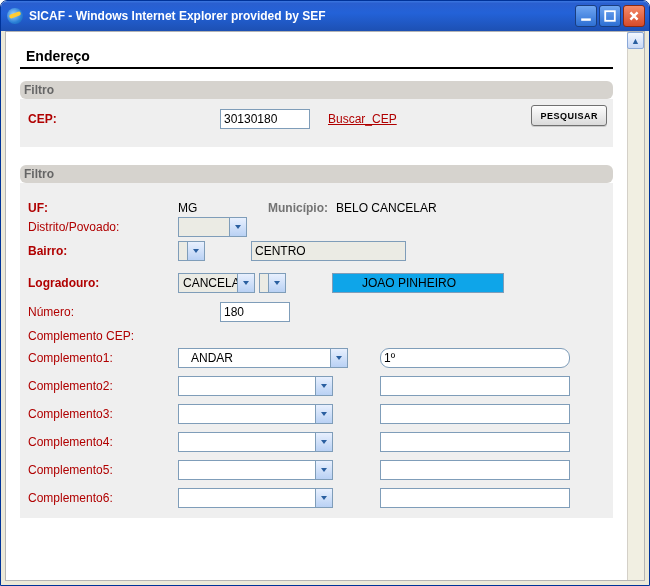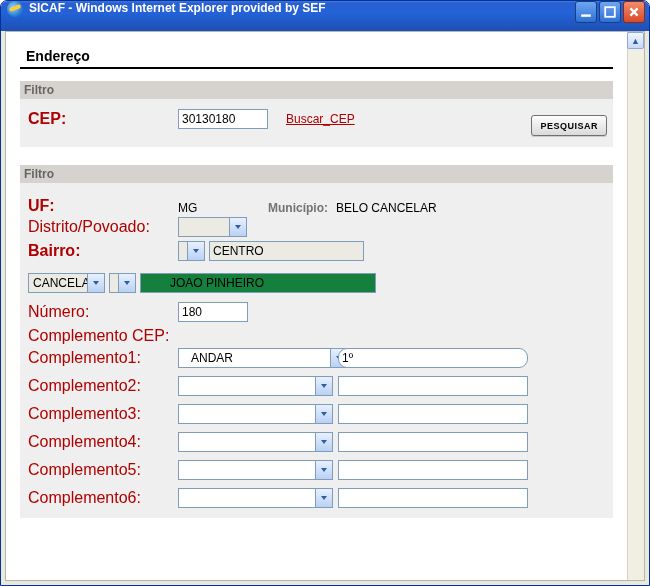--- a/index.html
+++ b/index.html
@@ -1,40 +1,40 @@
 <!DOCTYPE html>
 <html><head>
 <meta charset="utf-8">
 <style>
   * { box-sizing: border-box; margin: 0; padding: 0; }
   html, body { width: 650px; height: 586px; overflow: hidden; font-family: Tahoma, Arial, sans-serif; }
   .window { width: 650px; height: 586px; background: #ece9d8; border: 1px solid #003399; border-radius: 7px 7px 0 0; overflow: hidden; position: relative; }
-  .titlebar { height: 30px; background: linear-gradient(to bottom, #3b77e0 0%, #2a5fd0 8%, #2362d8 40%, #1d50b3 100%); display: flex; align-items: flex-start; padding: 0 4px 0 6px; }
+  .titlebar { height: 30px; background: linear-gradient(to bottom, #3b77e0 0%, #2a5fd0 8%, #2362d8 40%, #1d50b3 100%); display: flex; align-items: center; padding: 0 4px 0 6px; }
   .titlebar .ie-icon { width: 16px; height: 16px; margin-right: 6px; background: radial-gradient(circle at 40% 40%, #9fd3ff, #2a7fd6 60%, #0b5fb0); border-radius: 50%; position: relative; }
   .titlebar .ie-icon::after { content:""; position:absolute; left:2px; top:5px; width:12px; height:4px; background:#ffcc33; border-radius:2px; transform:rotate(-20deg); }
   .titlebar .title-text { color: #fff; font-size: 12px; font-weight: bold; flex: 1; white-space: nowrap; overflow: hidden; }
   .winbtns { display: flex; gap: 2px; }
   .winbtn { width: 22px; height: 22px; border-radius: 3px; border: 1px solid #1a3e80; display: flex; align-items: center; justify-content: center; }
   .winbtn.min, .winbtn.max { background: linear-gradient(to bottom, #6fa6f2, #2d6fd3); }
   .winbtn.close { background: linear-gradient(to bottom, #f58b6a, #d64b2a); border-color:#8a2a12; }
   .winbtn svg { width: 12px; height: 12px; }
   .client { position: absolute; top: 30px; left: 4px; right: 4px; bottom: 4px; background: #fff; border: 1px solid #b4b4b4; }
   .scrolltrack { position: absolute; top: 0; right: 0; bottom: 0; width: 17px; background: #f1efe2; border-left: 1px solid #d4d0c8; }
   .scrollup { position:absolute; right:0; top:0; width:17px; height:17px; background: linear-gradient(to bottom,#f3f7ff,#c8d8f5); border:1px solid #8aa8d8; border-radius:2px; display:flex; align-items:center; justify-content:center; color:#2a5fa0; font-size:9px;}
   .content { position:absolute; top:0; left:0; right:17px; bottom:0; padding: 16px 14px 0 14px; font-size: 12px; color:#000; }
   .page-title { font-weight: bold; font-size: 14px; padding: 0 0 3px 6px; border-bottom: 2px solid #000; margin-bottom: 12px; }
-  .filtro-head { background: #d6d3ce; color:#666; font-size: 12px; font-weight: bold; padding: 2px 4px; }
+  .filtro-head { background: #d6d3ce; color:#666; font-size: 12px; font-weight: bold; padding: 2px 4px; border-radius: 6px; }
   .filtro-body { background: #efefef; padding: 8px 8px 10px 8px; position: relative; }
   .row { display: flex; align-items: center; min-height: 24px; }
-  .label { color: #b00000; font-size: 16px; width: 150px; flex-shrink: 0; }
+  .label { color: #b00000; font-size: 12px; width: 150px; flex-shrink: 0; }
   .label.bold { font-weight: bold; }
   .value-black { color:#000; font-size:12px; }
-  input[type=text] { font-family: Arial, sans-serif; font-size: 12px; height: 20px; border: 1px solid #7f9db9; padding: 1px 3px; background:#fff; }
+  input[type=text] { font-family: Arial, sans-serif; font-size: 12px; height: 20px; border: 1px solid #7f9db9; padding: 1px 3px; background:#fff;margin-left:42px; }
   .btn { height: 21px; font-family: Verdana, Tahoma, sans-serif; font-size: 9px; font-weight: bold; letter-spacing: 0.5px; background: linear-gradient(to bottom, #fdfdfd, #dadada); border: 1px solid #707070; border-radius: 3px; padding: 0 8px; cursor: pointer; box-shadow: 0 1px 0 rgba(0,0,0,0.15); color:#000;}
-  .btn.search { position:absolute; right:6px; top:16px; }
+  .btn.search { position:absolute; right:6px; top:6px; }
   .link-red { color:#b00000; text-decoration: underline; margin-left: 18px; font-size:12px; }
   .sel { display: inline-flex; align-items: stretch; height: 20px; border: 1px solid #7f9db9; background: #fff; }
   .sel.disabled { background: #ebebe4; }
   .sel .sel-val { padding: 1px 4px; font-size: 12px; color:#000; white-space:nowrap; overflow:hidden; display:flex; align-items:center;}
   .sel .sel-btn { width: 17px; background: linear-gradient(to bottom,#e8f0fe,#b9d1f4); border-left:1px solid #7f9db9; display:flex; align-items:center; justify-content:center; color:#2a5fa0; }
   .sel .sel-btn svg { width:8px; height:8px; }
   .gap8 { margin-right: 8px; }
   .gap4 { margin-right: 4px; }
   .section-gap { height: 18px; }
   .actions { padding: 26px 0 0 6px; }
@@ -117,37 +117,38 @@
             <span class="sel-btn">
                 <svg viewBox="0 0 8 8">
                   <path d="M1 2 L4 6 L7 2 Z" fill="currentColor"></path>
                 </svg>
               </span>
           </span>
           <input type="text" readonly="" style="width: 155px; background: rgb(235, 235, 228);" value="CENTRO">
         </div>
 
         <div class="row" style="margin-top:8px;">
+          <span class="label bold">Logradouro:</span>
           <span class="sel disabled gap4">
             <span class="sel-val" style="width:58px;">CANCELAR</span>
             <span class="sel-btn">
                 <svg viewBox="0 0 8 8">
                   <path d="M1 2 L4 6 L7 2 Z" fill="currentColor"></path>
                 </svg>
               </span>
           </span>
           <span class="sel disabled gap4">
             <span class="sel-val" style="width:6px;"></span>
             <span class="sel-btn">
                 <svg viewBox="0 0 8 8">
                   <path d="M1 2 L4 6 L7 2 Z" fill="currentColor"></path>
                 </svg>
               </span>
           </span>
-          <input type="text" readonly="" style="width: 236px; background: #15803d; padding-left: 29px;" value="JOAO PINHEIRO">
+          <input type="text" readonly="" style="width: 172px; background: #0ea5e9; padding-left: 29px;" value="JOAO PINHEIRO">
         </div>
 
         <div class="row" style="margin-top:5px;">
           <span class="label">Número:</span>
           <input type="text" style="width: 70px;" value="180">
         </div>
 
         <div class="row">
           <span class="label">Complemento CEP:</span>
         </div>

